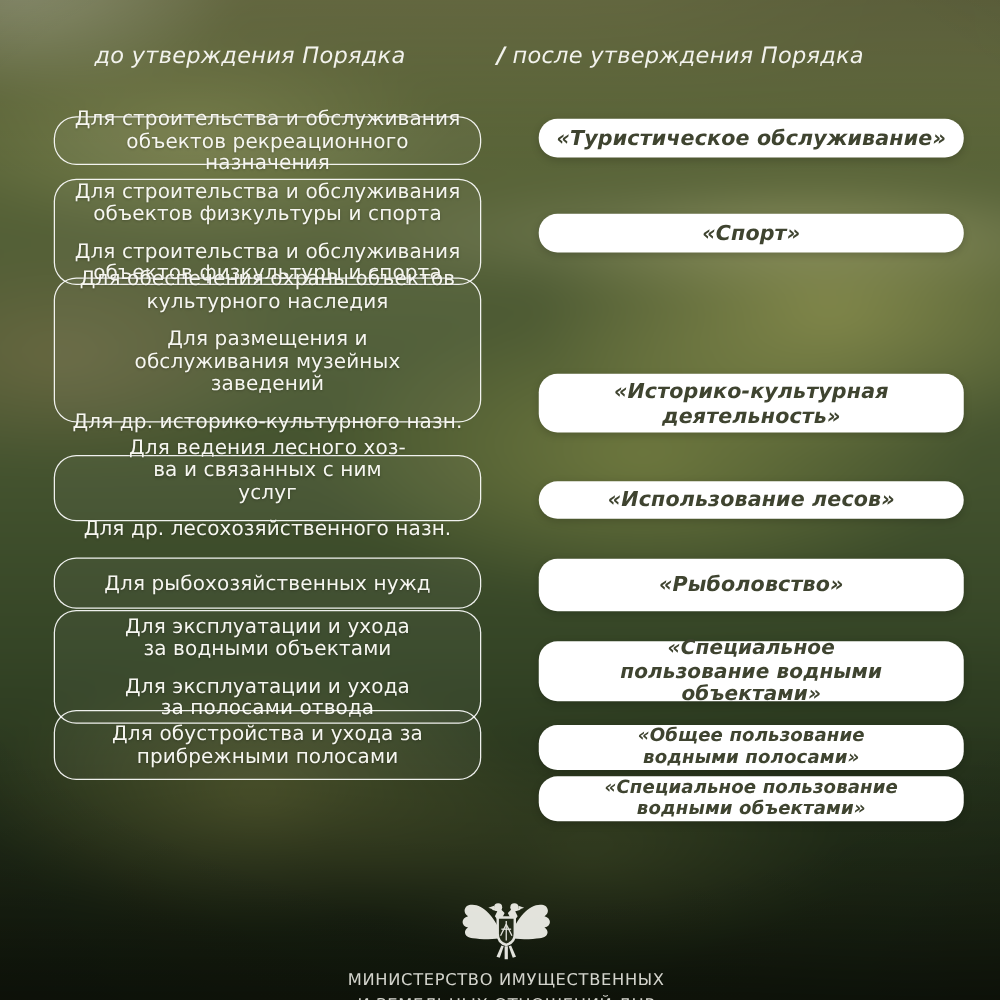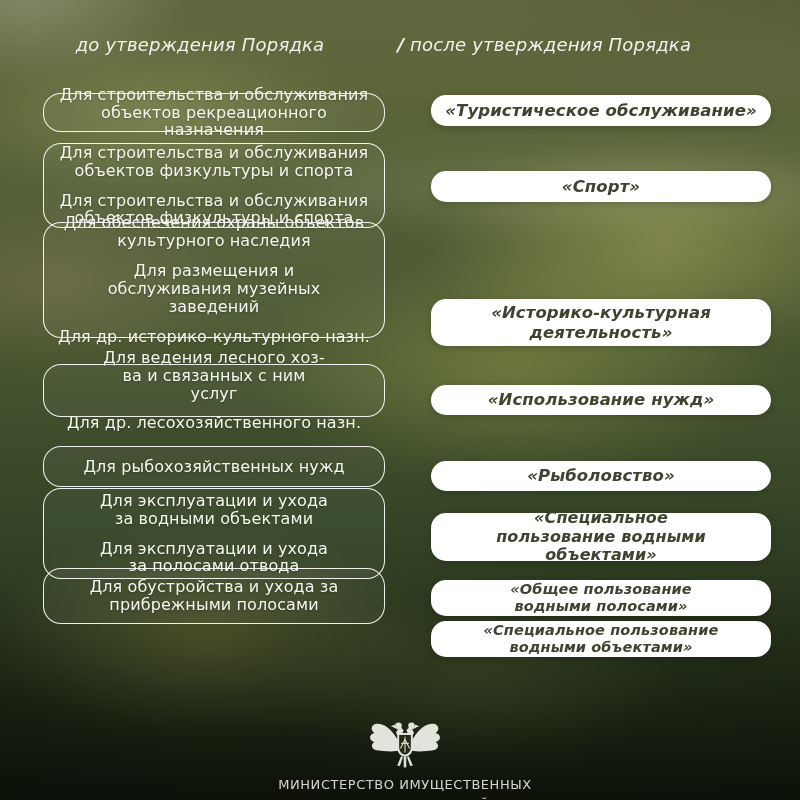--- a/index.html
+++ b/index.html
@@ -121,23 +121,23 @@
   <div class="pill" style="top:95px;height:31px;">
     <span>«Туристическое обслуживание»</span>
   </div>
   <div class="pill" style="top:171px;height:31px;">
     <span>«Спорт»</span>
   </div>
   <div class="pill" style="top:277px;height:47px;margin-top:22px;">
     <span class="mw230">«Историко-культурная деятельность»</span>
   </div>
   <div class="pill" style="top:385px;height:30px;">
-    <span>«Использование нужд»</span>
+    <span>«Использование лесов»</span>
   </div>
-  <div class="pill" style="top:461px;height:30px;">
+  <div class="pill" style="top:447px;height:42px;">
     <span>«Рыболовство»</span>
   </div>
   <div class="pill" style="top:513px;height:48px;font-size:16px;">
     <span class="mw250">«Специальное пользование водными объектами»</span>
   </div>
   <div class="pill small" style="top:580px;height:36px;">
     <span class="mw240">«Общее пользование водными полосами»</span>
   </div>
   <div class="pill small" style="top:621px;height:36px;">
     <span class="mw280">«Специальное пользование водными объектами»</span>

